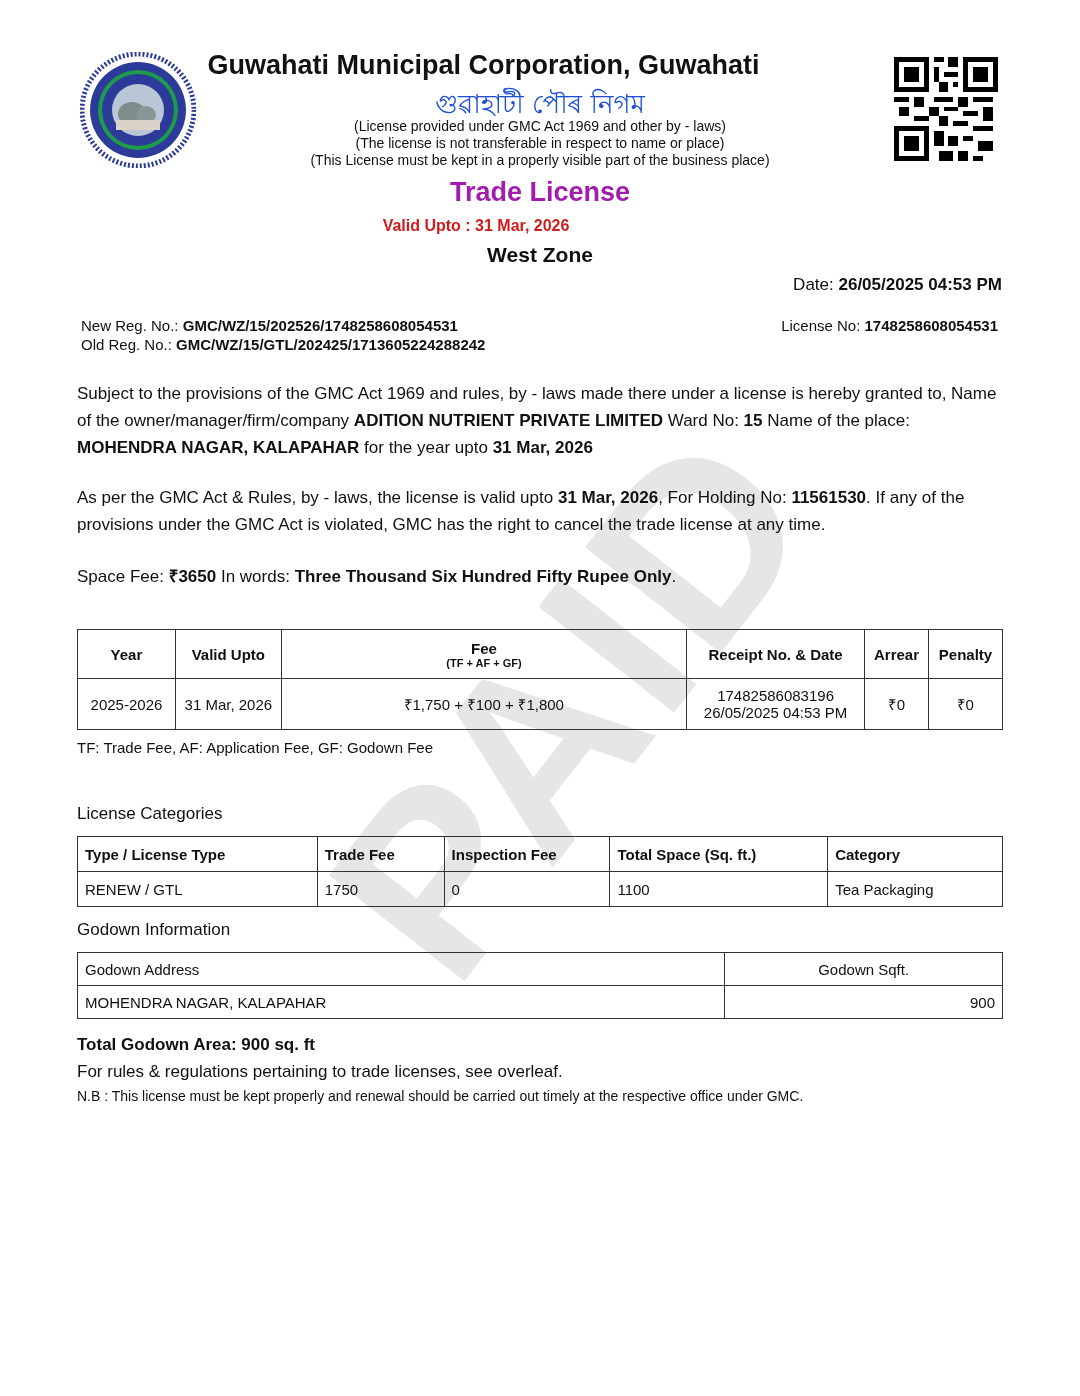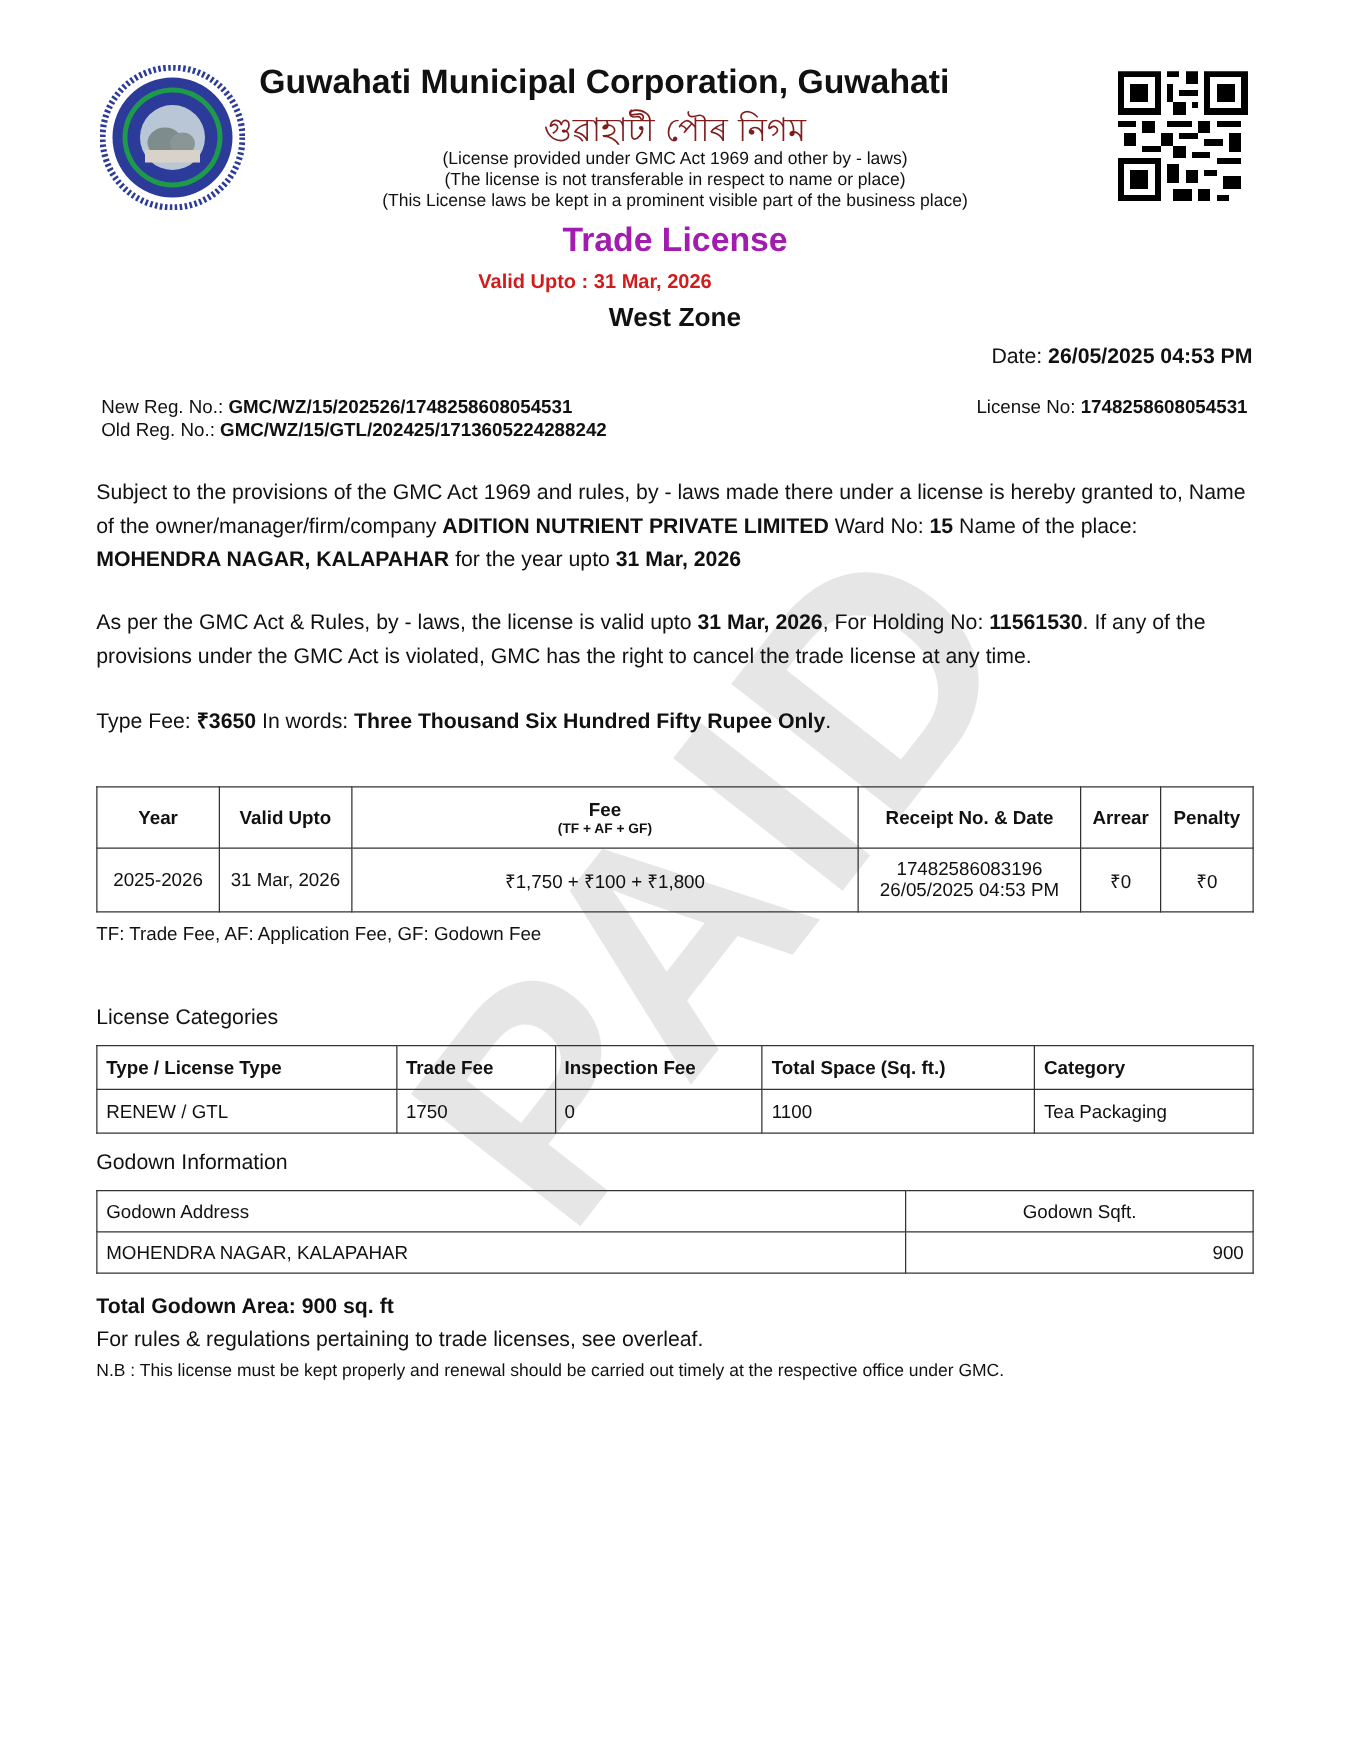--- a/index.html
+++ b/index.html
@@ -2,21 +2,21 @@
 <html><head>
 <meta charset="utf-8">
 <style>
   html, body { margin:0; padding:0; background:#fff; }
   body { width:1080px; height:1396px; position:relative; overflow:hidden; color:#111;
          font-family:"Liberation Sans", sans-serif; }
   .abs { position:absolute; }
   .logo { left:80px; top:52px; width:116px; height:116px; }
   .qr { left:893px; top:57px; width:106px; height:104px; }
   .title { left:0; width:967px; top:50px; text-align:center; font-weight:bold; font-size:27px; color:#111; }
-  .assamese { left:0; width:1080px; top:84px; text-align:center; font-size:26px; color:#7f1d1d; font-family:"DejaVu Sans", sans-serif; }
+  .assamese { left:0; width:1080px; top:84px; text-align:center; font-size:26px; color:#1d4ed8; font-family:"DejaVu Sans", sans-serif; }
   .sub { left:0; width:1080px; text-align:center; font-size:14px; color:#111; }
   .doc-title { left:0; width:1080px; top:177px; text-align:center; font-size:27px; font-weight:bold; color:#a21caf; }
   .valid { left:0; width:952px; top:217px; text-align:center; font-size:16px; font-weight:bold; color:#d01c1c; }
   .zone { left:0; width:1080px; top:243px; text-align:center; font-size:21px; font-weight:bold; color:#111; }
   .date { right:78px; top:275px; font-size:17px; }
   .reg { left:81px; font-size:15px; }
   .licno { right:82px; top:317px; font-size:15px; }
   .para { left:77px; width:935px; font-size:17px; line-height:27px; }
   b { font-weight:bold; }
   table { border-collapse:collapse; position:absolute; }
@@ -54,21 +54,21 @@
     <ellipse cx="52" cy="62" rx="14" ry="12" fill="#7f8c8c"></ellipse>
     <ellipse cx="66" cy="63" rx="10" ry="9" fill="#8a9696"></ellipse>
     <rect x="36" y="68" width="44" height="10" fill="#d8d2c8"></rect>
   </svg>
 </div>
 
 <div class="abs title">Guwahati Municipal Corporation, Guwahati</div>
 <div class="abs assamese">গুৱাহাটী পৌৰ নিগম</div>
 <div class="abs sub" style="top:118px">(License provided under GMC Act 1969 and other by - laws)</div>
 <div class="abs sub" style="top:135px">(The license is not transferable in respect to name or place)</div>
-<div class="abs sub" style="top:152px">(This License laws be kept in a prominent visible part of the business place)</div>
+<div class="abs sub" style="top:152px">(This License must be kept in a properly visible part of the business place)</div>
 
 <div class="abs qr">
   <svg width="106" height="104" viewBox="0 0 21 21" shape-rendering="crispEdges">
     <rect width="21" height="21" fill="#fff"></rect>
     <g fill="#000">
       <rect x="0" y="0" width="7" height="7"></rect>
         <rect x="1" y="1" width="5" height="5" fill="#fff"></rect>
         <rect x="2" y="2" width="3" height="3"></rect>
       <rect x="14" y="0" width="7" height="7"></rect>
         <rect x="15" y="1" width="5" height="5" fill="#fff"></rect>
@@ -126,21 +126,21 @@
 </div>
 <div class="abs licno">
   <span>License No:</span>
   <b>1748258608054531</b>
 </div>
 
 <div class="abs para" style="top:380px"><span>Subject to the provisions of the GMC Act 1969 and rules, by - laws made there under a license is hereby granted to, Name of the owner/manager/firm/company </span><b>ADITION NUTRIENT PRIVATE LIMITED</b><span> Ward No: </span><b>15</b><span> Name of the place: </span><b>MOHENDRA NAGAR, KALAPAHAR</b><span> for the year upto </span><b>31 Mar, 2026</b></div>
 
 <div class="abs para" style="top:484px"><span>As per the GMC Act &amp; Rules, by - laws, the license is valid upto </span><b>31 Mar, 2026</b><span>, For Holding No: </span><b>11561530</b><span>. If any of the provisions under the GMC Act is violated, GMC has the right to cancel the trade license at any time.</span></div>
 
-<div class="abs para" style="top:563px"><span>Type Fee: </span><b>₹3650</b><span> In words: </span><b>Three Thousand Six Hundred Fifty Rupee Only</b><span>.</span></div>
+<div class="abs para" style="top:563px"><span>Space Fee: </span><b>₹3650</b><span> In words: </span><b>Three Thousand Six Hundred Fifty Rupee Only</b><span>.</span></div>
 
 <table class="fee-table">
   <colgroup>
       <col style="width:98px">
       <col style="width:106px">
       <col style="width:406px">
       <col style="width:178px">
       <col style="width:64px">
       <col style="width:74px">
     </colgroup>

